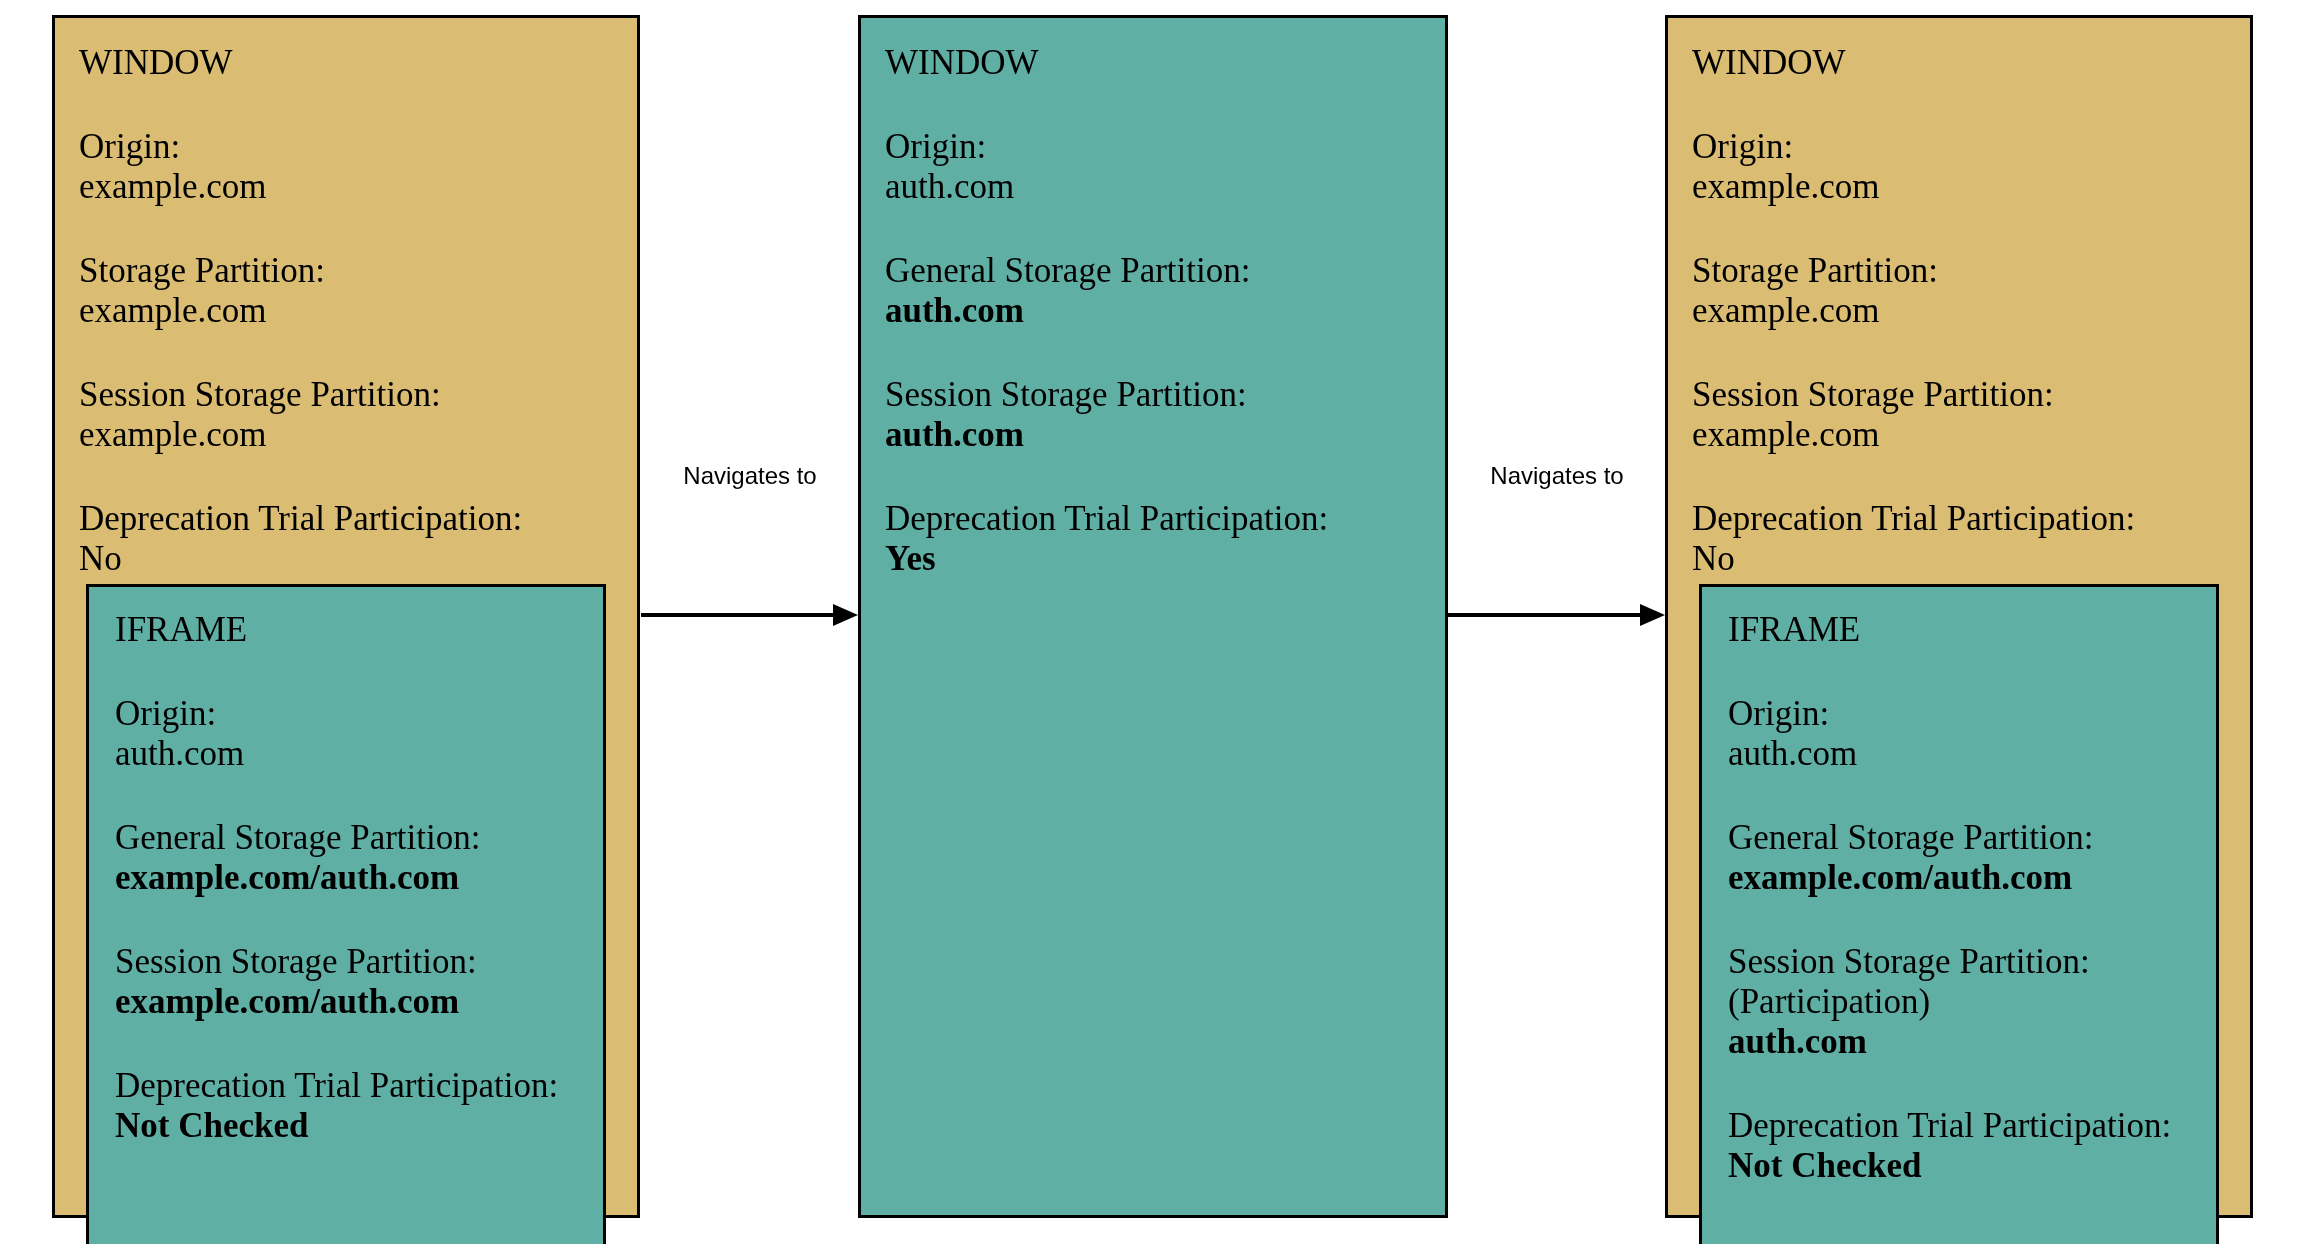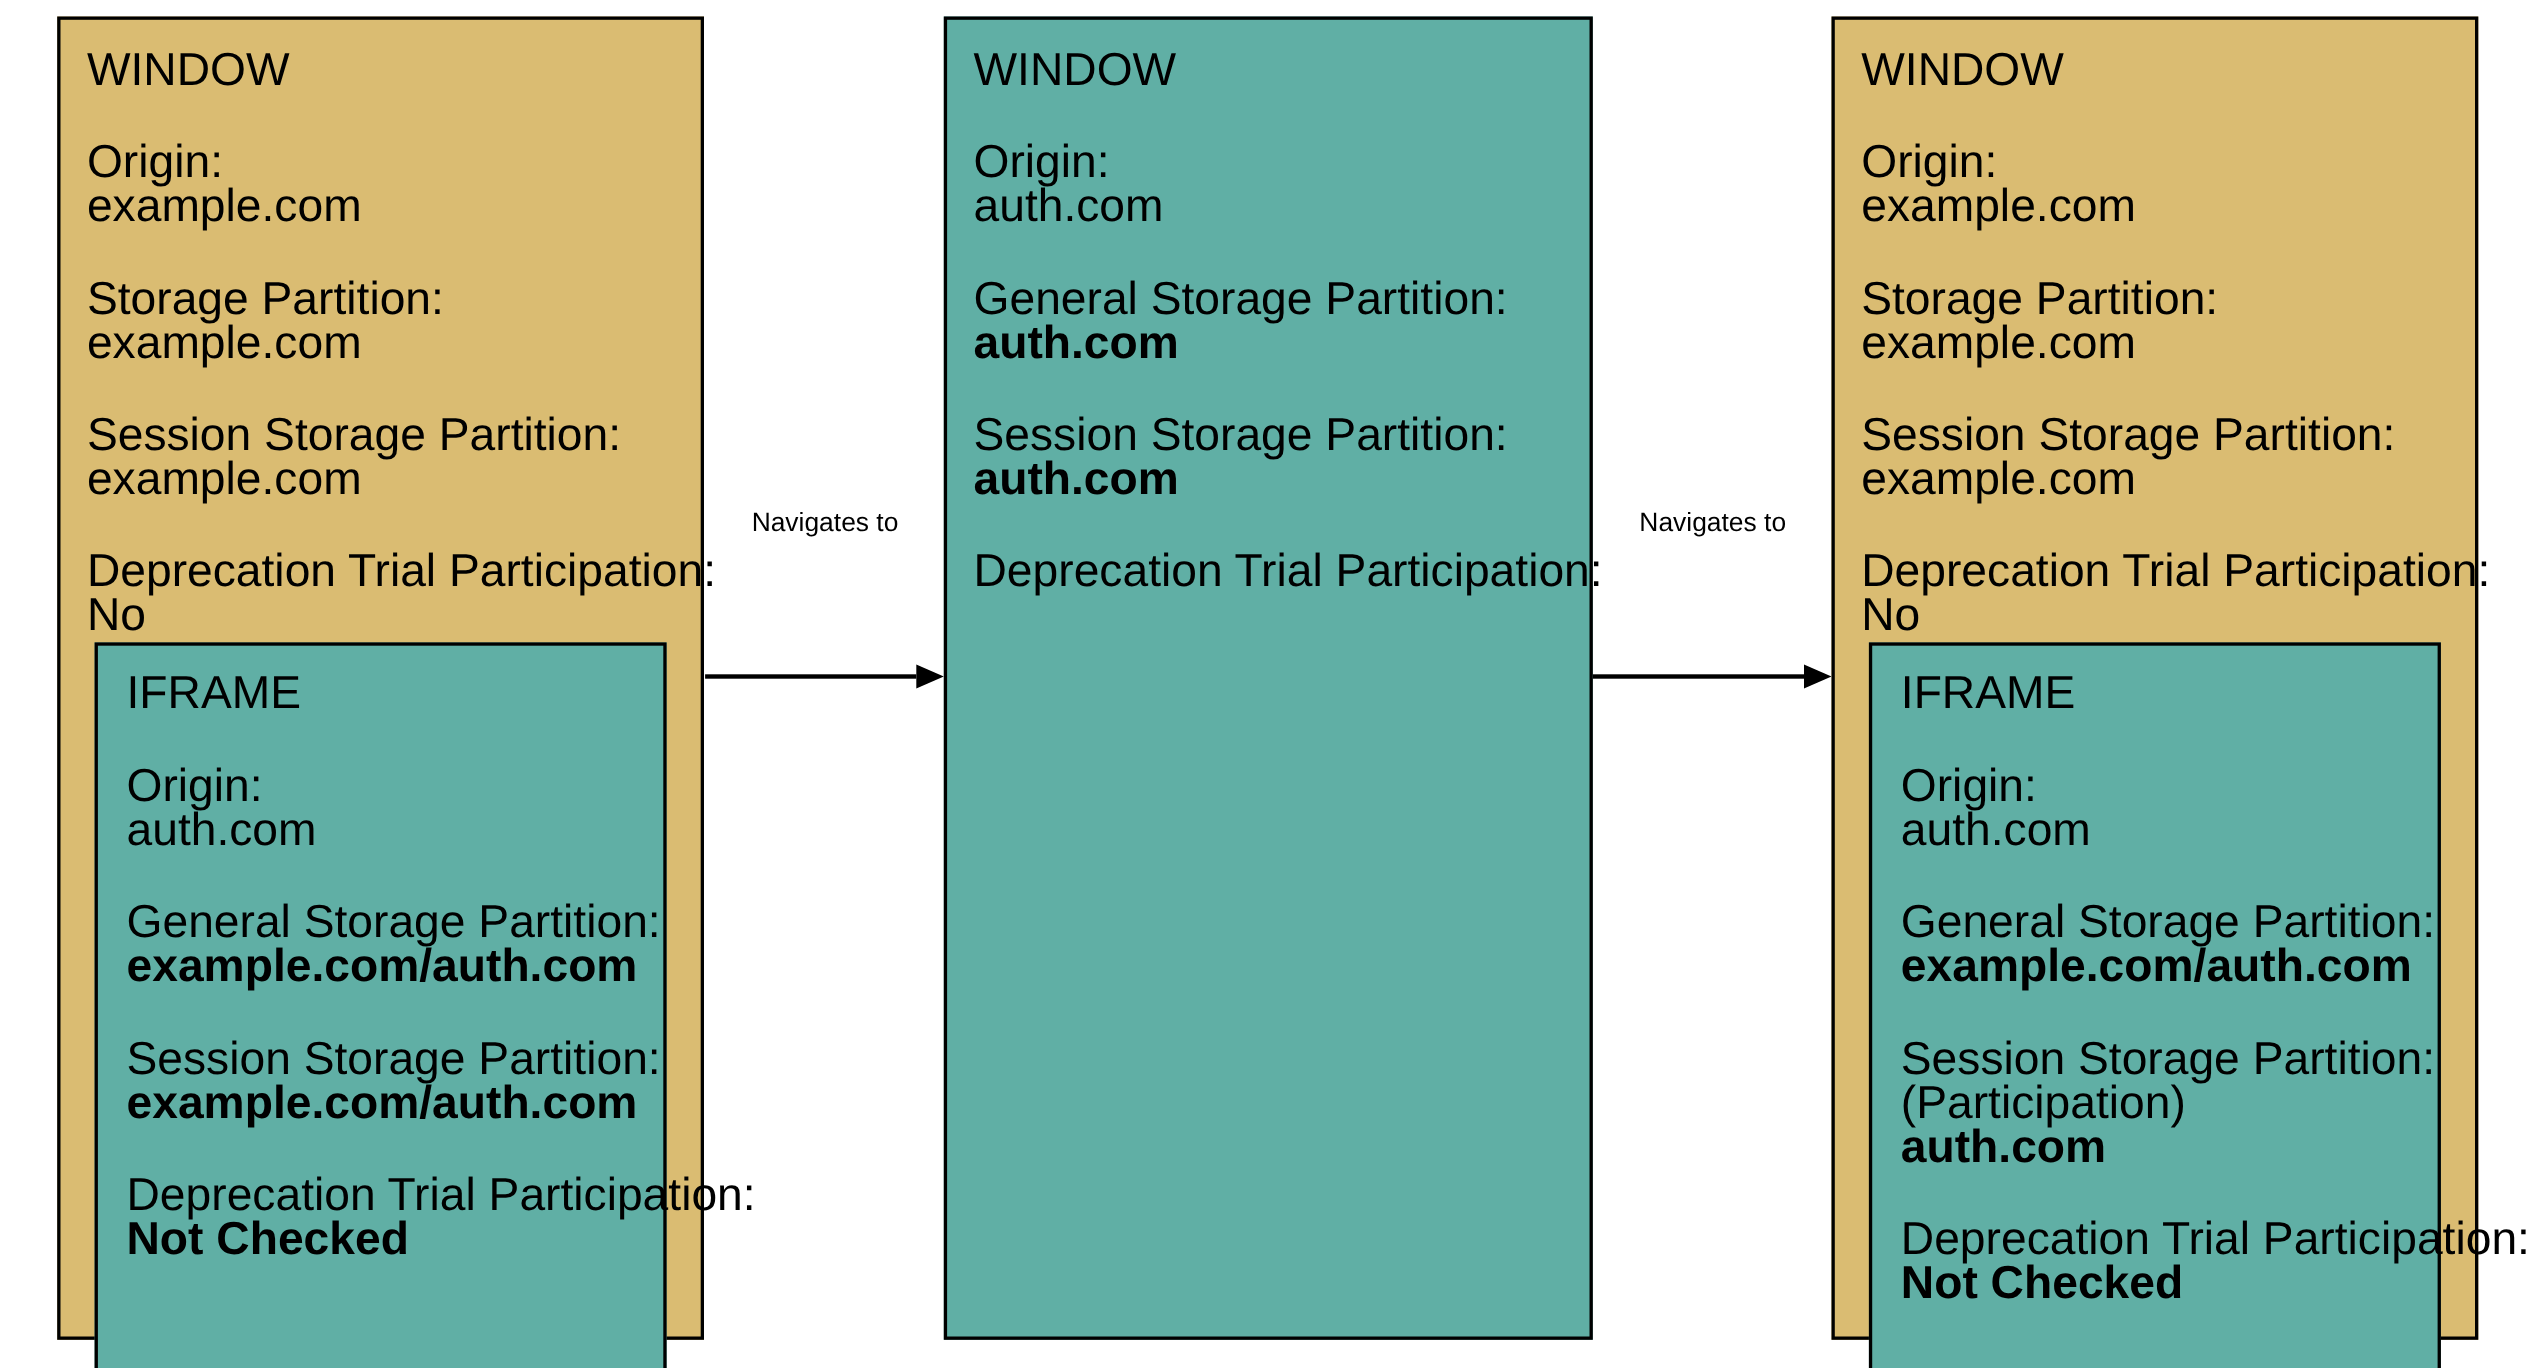--- a/index.html
+++ b/index.html
@@ -25,21 +25,21 @@
   .node-1 { left:52px;  width:588px; }
   .node-2 { left:858px; width:590px; }
   .node-3 { left:1665px; width:588px; }
   .iframe-box {
     position:absolute; left:31px; top:566px; width:520px; height:707px;
     box-sizing:border-box;
     background:var(--frame-fill,#60AFA5);
     border:3px solid var(--border,#000);
     padding:23px 14px 0 26px;
   }
-  .line  { font-size:42px; line-height:40px; white-space:nowrap; }
+  .line  { font-size:35px; line-height:40px; white-space:nowrap;font-family:Liberation Serif, serif; }
   .field { margin:0 0 44px 0; }
   .bold  { font-weight:bold; }
   .arrow-line {
     position:absolute; height:4px; width:192px;
     background:var(--border,#000);
   }
   .arrow-head {
     position:absolute; width:0; height:0;
     border-top:11px solid transparent;
     border-bottom:11px solid transparent;
@@ -114,20 +114,21 @@
     <div class="field">
       <div class="line">General Storage Partition:</div>
       <div class="line bold">auth.com</div>
     </div>
     <div class="field">
       <div class="line">Session Storage Partition:</div>
       <div class="line bold">auth.com</div>
     </div>
     <div class="field">
       <div class="line">Deprecation Trial Participation:</div>
+      <div class="line bold">Yes</div>
     </div>
   </div>
 
   <div class="arrow-label a2-label">Navigates to</div>
   <div class="arrow-line a2-line"></div>
   <div class="arrow-head a2-head"></div>
 
   <div class="window-box node-3">
     <div class="line field">WINDOW</div>
     <div class="field">

